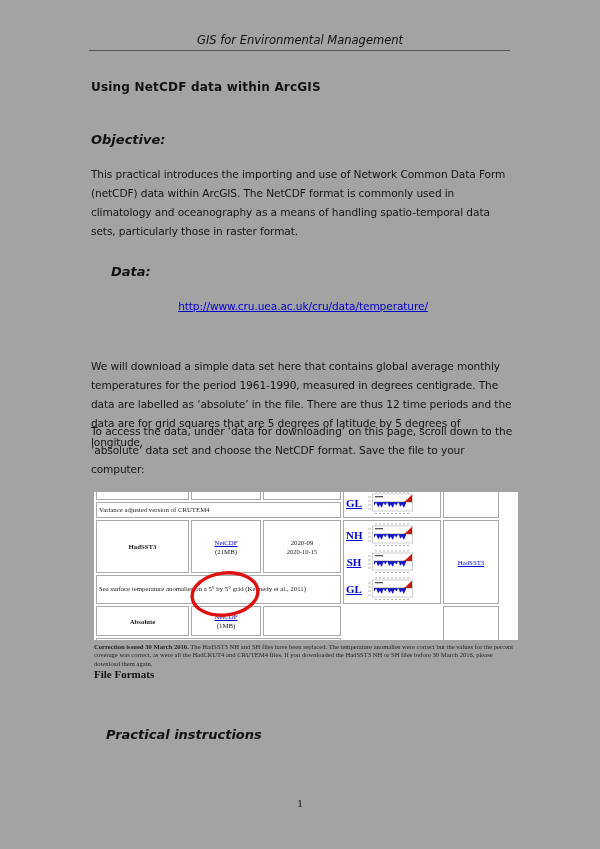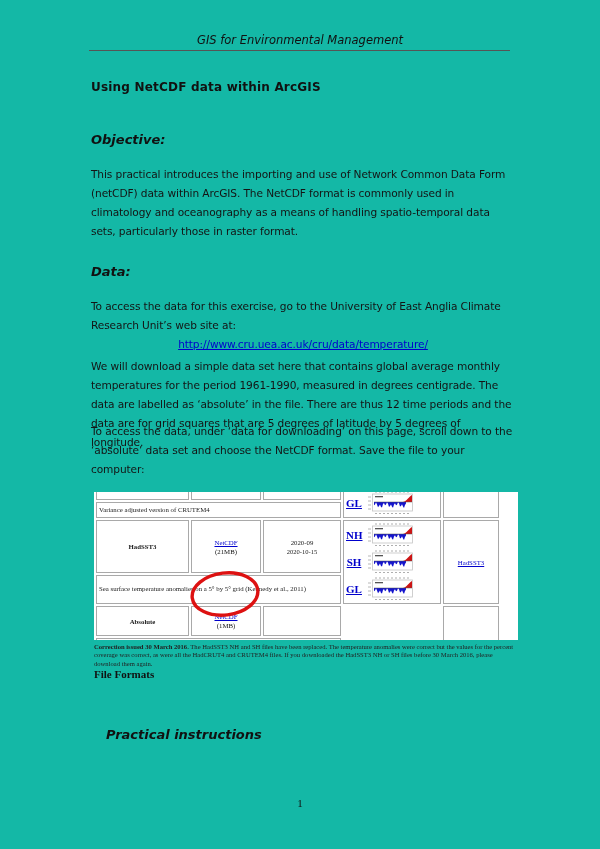--- a/index.html
+++ b/index.html
@@ -1,29 +1,29 @@
 <!DOCTYPE html>
 <html style="--link-blue: #0000cc;"><head>
 <meta charset="utf-8">
 <style>
   html,body{margin:0;padding:0;background:#fff;}
   .page{
-    position:relative;width:600px;height:849px;background:#14b8a6;
+    position:relative;width:600px;height:849px;background:#a3a3a3;
     font-family:"DejaVu Sans","Liberation Sans",sans-serif;color:#111;
     overflow:hidden;
   }
   .hdr{position:absolute;top:33px;left:0;width:600px;text-align:center;
     font-style:italic;font-size:11.5px;color:#111;}
   .hdr-rule{position:absolute;top:50px;left:89px;width:421px;height:0;
     border-top:1.4px solid #555;}
   .title{position:absolute;top:80px;left:91px;margin:0;
     font-size:12px;font-weight:bold;letter-spacing:.2px;}
   .h2{position:absolute;left:91px;margin:0;font-size:13px;font-weight:bold;font-style:italic;}
   .objective-h{top:132px;}
-  .data-h{top:264px;}
+  .data-h{top:264px;margin-left:20px;}
   .practical-h{top:727px;margin-left:15px;}
   .body{position:absolute;left:91px;width:424px;margin:0;
     font-size:10.6px;line-height:19px;letter-spacing:-0.1px;color:#141414;}
   .objective-body{top:165px;}
   .data-intro{top:297px;}
   .data-download{top:357px;}
   .data-access{top:422px;}
   a.link{color:var(--link-blue,#0000cc);text-decoration:underline;cursor:pointer;text-align:center;}
   .url{display:block;}
   
@@ -64,21 +64,20 @@
   <div class="hdr-rule"></div>
 
   <h1 class="title">Using NetCDF data within ArcGIS</h1>
 
   <h2 class="h2 objective-h">Objective:</h2>
   <p class="body objective-body">This practical introduces the importing and use of Network Common Data Form (netCDF) data within ArcGIS.  The NetCDF format is commonly used in climatology and oceanography as a means of handling spatio-temporal data sets, particularly those in raster format.</p>
 
   <h2 class="h2 data-h">Data:</h2>
 
   <p class="body data-intro">
-    <span>To access the data for this exercise, go to the University of East Anglia Climate Research Unit’s web site at:</span>
     <a class="link url" href="#">http://www.cru.uea.ac.uk/cru/data/temperature/</a>
   </p>
 
   <p class="body data-download">We will download a simple data set here that contains global average monthly temperatures for the period 1961-1990, measured in degrees centigrade. The data are labelled as ‘absolute’ in the file.  There are thus 12 time periods and the data are for grid squares that are 5 degrees of latitude by 5 degrees of longitude.</p>
 
   <p class="body data-access">To access the data, under ‘data for downloading’ on this page, scroll down to the ‘absolute’ data set and choose the NetCDF format.  Save the file to your computer:</p>
 
   <div class="shot-wrap">
     <table class="shot">
       <colgroup>

